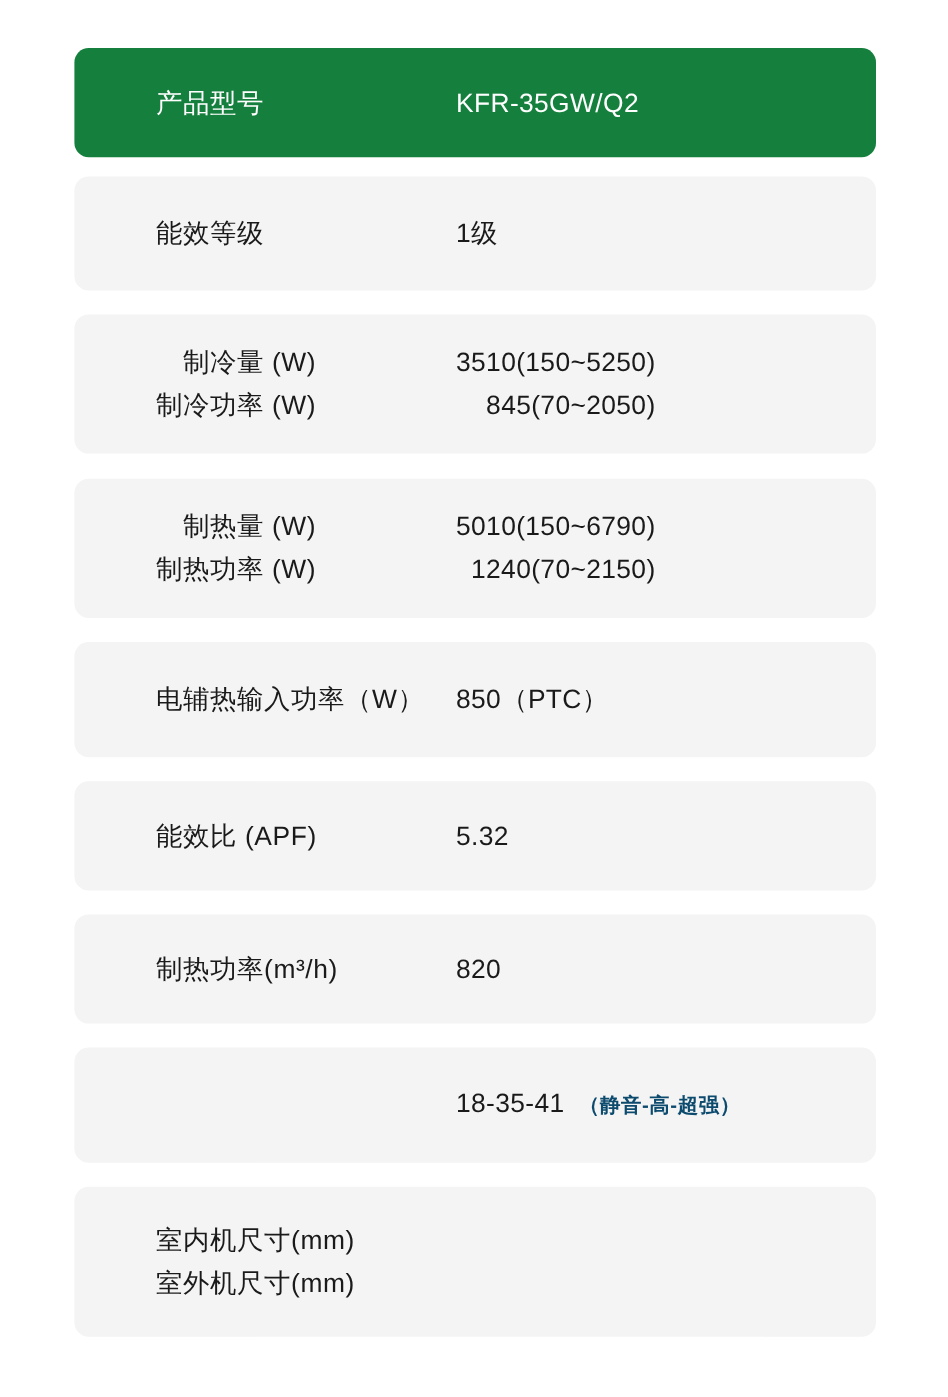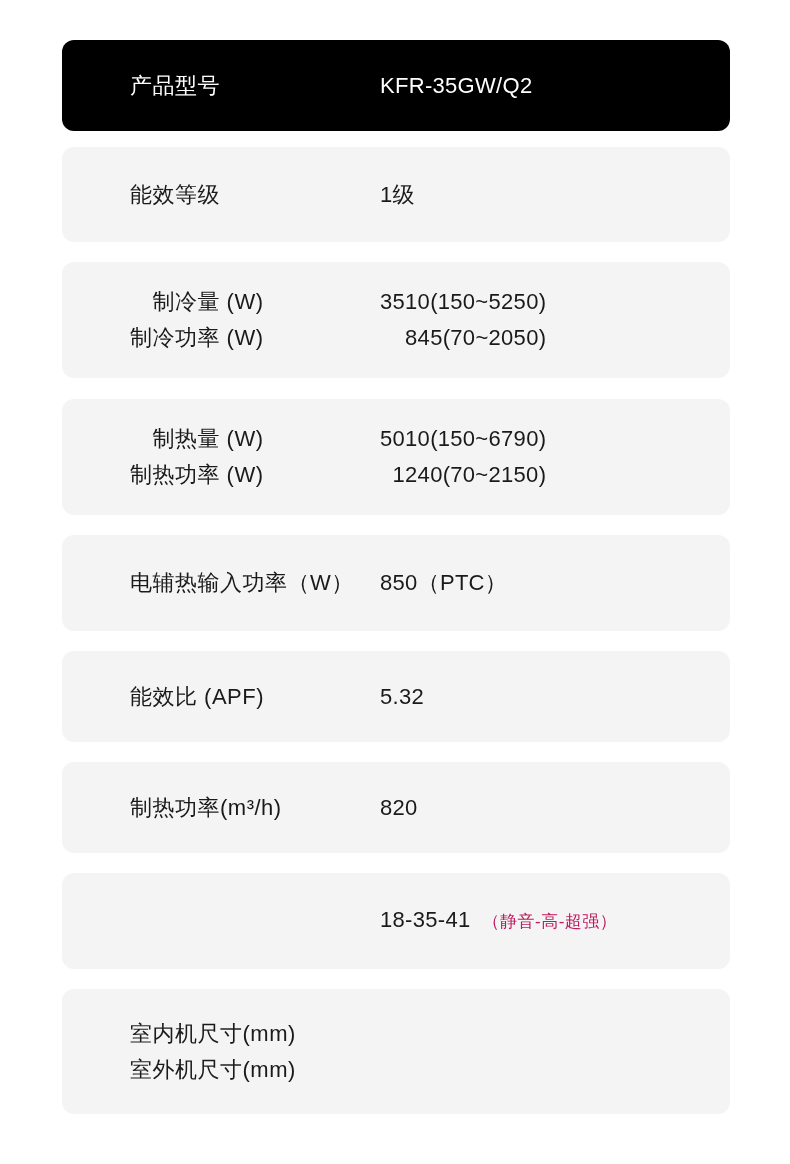--- a/index.html
+++ b/index.html
@@ -25,21 +25,21 @@
     box-sizing: border-box;
     width: 668px;
     border-radius: 12px;
     position: relative;
     display: flex;
     align-items: center;
   }
   .card-header {
     margin-top: 40px;
     height: 91px;
-    background: #000000;
+    background: #15803d;
     color: #ffffff;
   }
   .row {
     background: #f4f4f5;
     text-align: right;
   }
   .r-gap16 { margin-top: 16px; }
   .r-gap20 { margin-top: 20px; }
   .r-gap21 { margin-top: 21px; }
   .h95  { height: 95px;  }
@@ -70,22 +70,22 @@
     white-space: nowrap;
   }
   .card-header .label-col,
   .card-header .value-col {
     color: #ffffff;
     font-weight: 500;
   }
   .line { display: block; }
   .value-note {
     font-size: 17px;
-    font-weight: 400;
-    color: #be185d;
+    font-weight: 700;
+    color: #0c4a6e;
     margin-left: 12px;
     letter-spacing: 0.5px;
   }
 </style>
 </head>
 <body>
 
 <div class="spec-table">
 
   <div class="card card-header">

